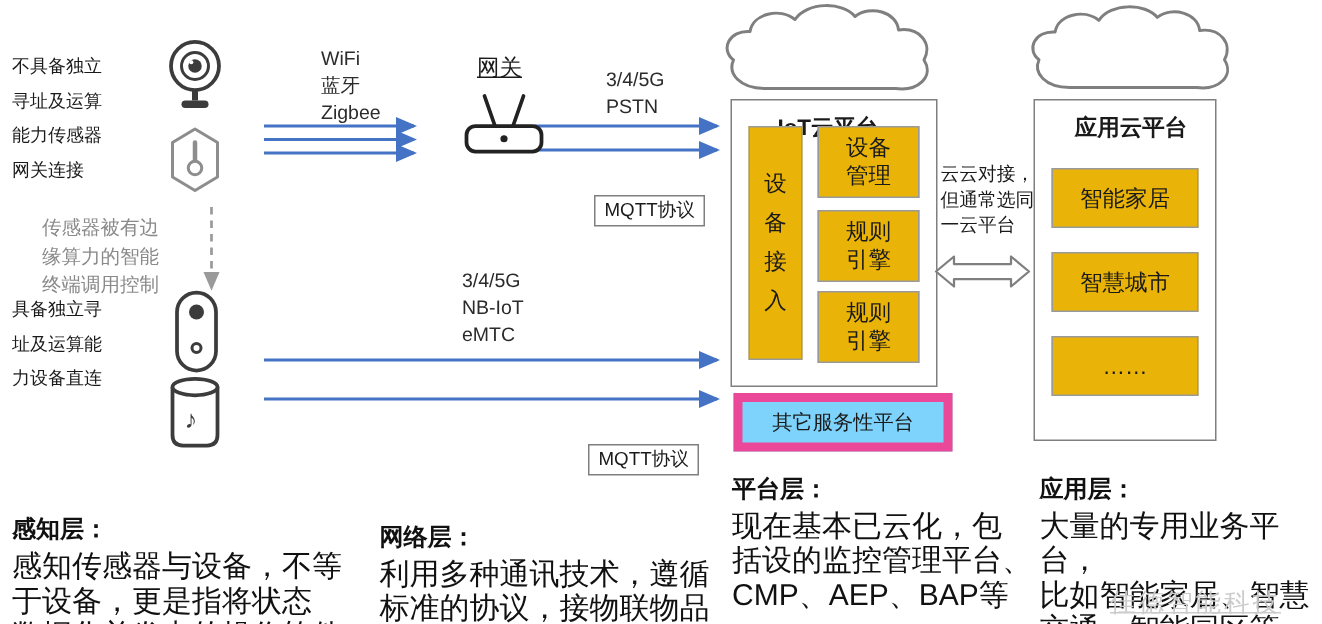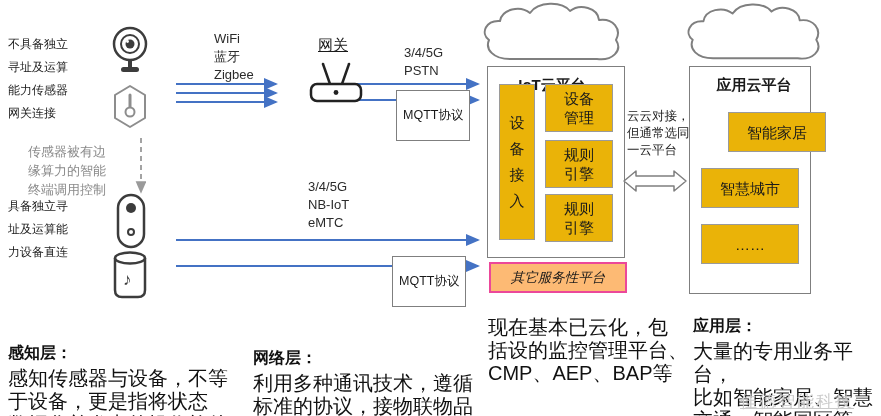--- a/index.html
+++ b/index.html
@@ -3,24 +3,24 @@
 <meta charset="utf-8">
 <style>
   html,body{margin:0;padding:0;background:#fff;font-family:"Liberation Sans","DejaVu Sans",sans-serif;}
   .canvas{position:relative;width:881px;height:416px;background:#fff;overflow:hidden;}
   .abs{position:absolute;}
   .pre{white-space:pre-line;}
   .lbl-bold{font-weight:400;font-size:12px;line-height:23px;color:#1a1a1a;}
   .small{font-size:13px;line-height:18px;color:#2b2b2b;}
   .note{font-size:13px;line-height:19px;color:#8a8a8a;}
   .gw-lbl{font-size:15px;color:#1a1a1a;}
-  .mqtt{background:#fff;border:1px solid #7f7f7f;font-size:12.5px;line-height:17px;padding:16px 6px;z-index:4;color:#1a1a1a;}
+  .mqtt{background:#fff;border:1px solid #7f7f7f;font-size:12.5px;line-height:17px;padding:1px 6px;z-index:4;color:#1a1a1a;margin-top:40px;}
   .panel{background:#fff;border:1.5px solid #7f7f7f;z-index:2;}
   .modbox{background:#eab308;border:1px solid #9a9a9a;display:flex;align-items:center;justify-content:center;text-align:center;font-size:15px;line-height:19px;z-index:3;white-space:pre-line;color:#1a1a1a;}
-  .otherbox{background:#fdba74;border:2px solid #ec4899;display:flex;align-items:center;justify-content:center;font-size:13.5px;z-index:3;color:#1a1a1a;font-style:italic;}
+  .otherbox{background:#7dd3fc;border:6px solid #ec4899;display:flex;align-items:center;justify-content:center;font-size:13.5px;z-index:3;color:#1a1a1a;}
   .cloud{z-index:2;}
   .cloud-title{position:absolute;left:0;top:30px;width:100%;text-align:center;font-weight:700;font-size:15px;color:#1a1a1a;z-index:3;margin-top:44px;}
   .layer-col{z-index:2;}
   .layer-title{font-weight:700;font-size:16px;color:#111;margin-bottom:3px;}
   .layer-desc{font-size:20px;line-height:23px;color:#111;white-space:pre-line;}
   .watermark{font-size:17px;color:#cbcbcb;z-index:5;letter-spacing:2px;text-decoration:underline;}
   svg{display:block;}
 </style>
 </head>
 <body>
@@ -143,39 +143,40 @@
 
   <div class="abs panel" style="left:689px;top:66px;width:120px;height:226px;"></div>
 
   <div class="abs cloud" style="left:681px;top:2px;width:146px;height:64px;">
     <svg width="146" height="64" viewBox="0 0 150 64">
       <path d="M 33 57 C 16 57 8 47 12 38 C 3 31 9 18 23 19 C 25 7 43 3 53 11 C 61 -1 85 -1 93 9 C 103 1 121 6 122 18 C 136 16 145 27 139 38 C 146 49 135 59 120 57 Z" fill="#fff" stroke="#7f7f7f" stroke-width="2" stroke-linejoin="round"></path>
     </svg>
     <div class="cloud-title">应用云平台</div>
   </div>
 
-  <div class="abs modbox" style="left:701px;top:112px;width:96px;height:38px;margin-left:27px;">智能家居</div>
+  <div class="abs modbox" style="left:701px;top:112px;width:96px;height:38px;">智能家居</div>
   <div class="abs modbox" style="left:701px;top:168px;width:96px;height:38px;">智慧城市</div>
   <div class="abs modbox" style="left:701px;top:224px;width:96px;height:38px;">……</div>
 
   <div class="abs layer-col" style="left:8px;top:316px;width:242px;margin-top:27px;">
     <div class="layer-title">感知层：</div>
     <div class="layer-desc">感知传感器与设备，不等
 于设备，更是指将状态
 数据化并发出的操作软件</div>
   </div>
 
   <div class="abs layer-col" style="left:253px;top:316px;width:234px;margin-top:32px;">
     <div class="layer-title">网络层：</div>
     <div class="layer-desc">利用多种通讯技术，遵循
 标准的协议，接物联物品
 与服务器进行联接</div>
   </div>
 
   <div class="abs layer-col" style="left:488px;top:316px;width:206px;">
+    <div class="layer-title">平台层：</div>
     <div class="layer-desc">现在基本已云化，包
 括设的监控管理平台、
 CMP、AEP、BAP等</div>
   </div>
 
   <div class="abs layer-col" style="left:693px;top:316px;width:184px;">
     <div class="layer-title">应用层：</div>
     <div class="layer-desc">大量的专用业务平台，
 比如智能家居、智慧
 交通、智能园区等</div>

